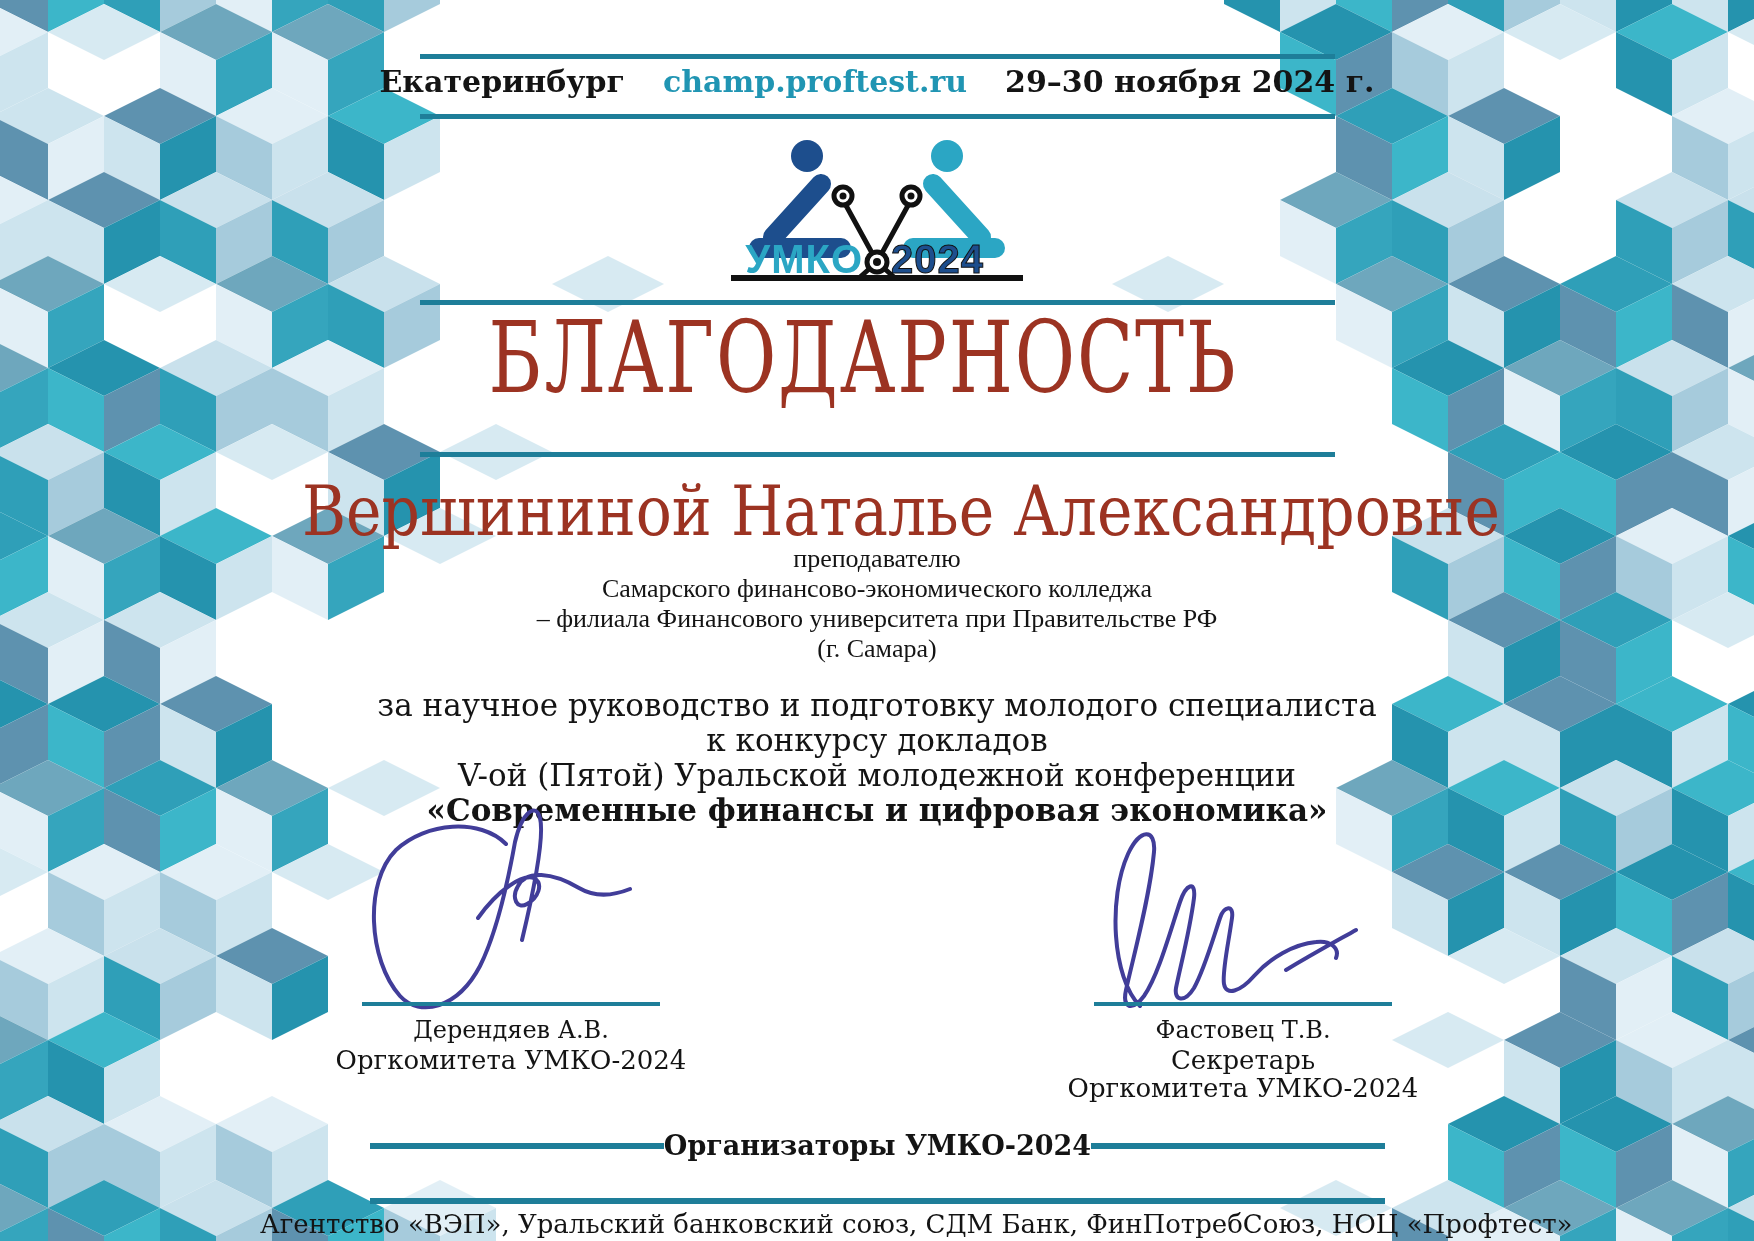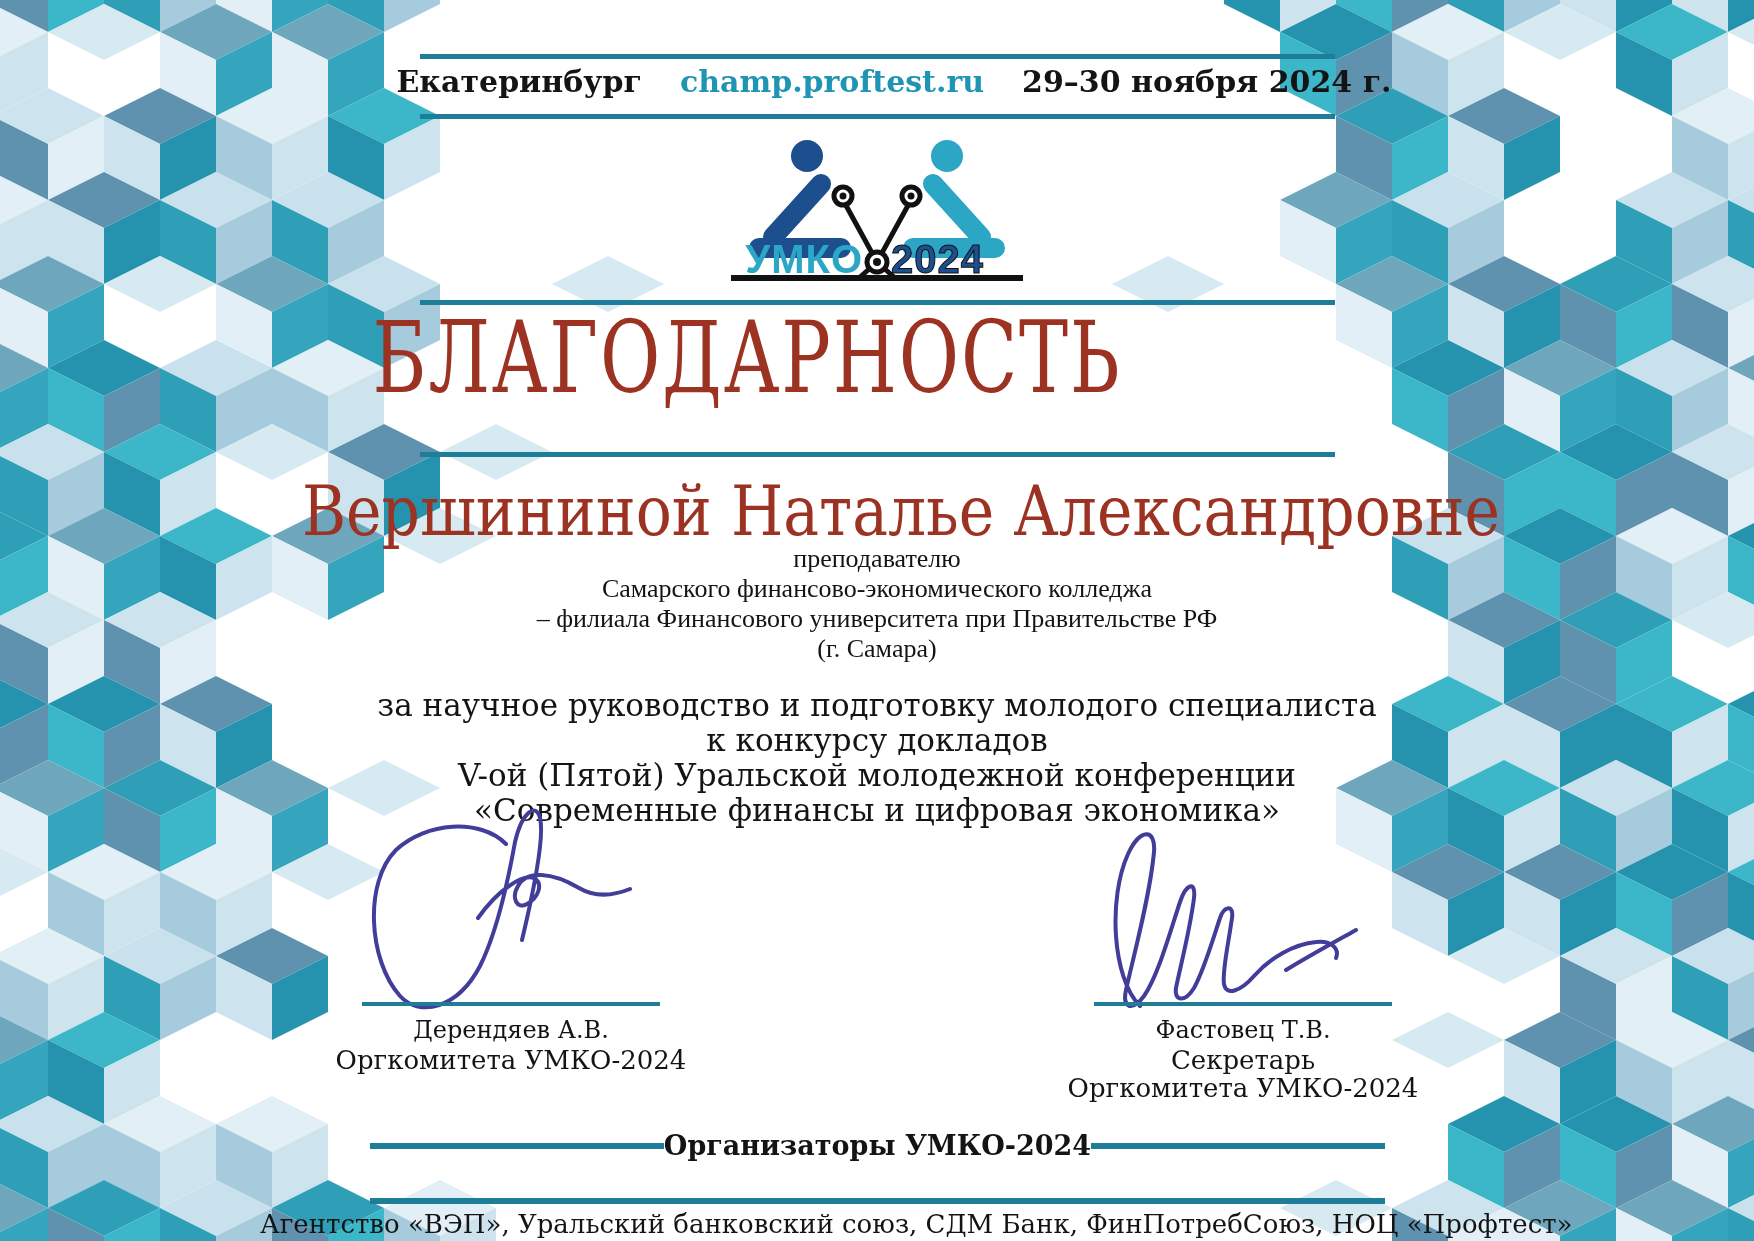--- a/index.html
+++ b/index.html
@@ -4,37 +4,37 @@
 <style>
   :root{
     --accent:#1e7e99; --red:#9c3322; --link:#2095b3; --text:#141414;
     --blue:#1d4e8d; --teal:#2ba6c4; --ink:#413d99; --logo-black:#111111;
   }
   html,body{margin:0;padding:0;}
   body{background:#ffffff;font-family:"DejaVu Serif","Liberation Serif",serif;color:var(--text);}
   .page{position:relative;width:1754px;height:1241px;overflow:hidden;background:#ffffff;}
   #cubes{position:absolute;left:0;top:0;width:1754px;height:1241px;}
   .rule{position:absolute;height:5px;background:var(--accent);}
-  .header-text{position:absolute;top:64px;left:394px;width:1000px;display:flex;justify-content:center;align-items:baseline;gap:38px;font-weight:bold;font-size:30px;white-space:nowrap;}
+  .header-text{position:absolute;top:64px;left:377px;width:1000px;display:flex;justify-content:center;align-items:baseline;gap:38px;font-weight:bold;font-size:30px;white-space:nowrap;}
   .header-text .site{color:var(--link);}
   #logo{position:absolute;left:707px;top:134px;width:340px;height:162px;}
   .logo-blue{fill:var(--blue);} .logo-teal{fill:var(--teal);}
   .logo-stroke-blue{stroke:var(--blue);stroke-width:20;stroke-linecap:round;fill:none;}
   .logo-stroke-teal{stroke:var(--teal);stroke-width:20;stroke-linecap:round;fill:none;}
   .logo-line{stroke:var(--logo-black);fill:none;}
   .logo-node{fill:#ffffff;stroke:var(--logo-black);stroke-width:5;}
   .logo-dot{fill:var(--logo-black);}
   .logo-word{font-family:"Liberation Sans","DejaVu Sans",sans-serif;font-weight:bold;font-size:40px;letter-spacing:1px;}
-  .title-wrap{position:absolute;top:308px;left:340px;width:1100px;text-align:left;}
+  .title-wrap{position:absolute;top:308px;left:313px;width:1100px;text-align:center;}
   .title-wrap span{display:inline-block;font-size:80px;line-height:80px;color:var(--red);letter-spacing:2px;transform:scale(0.92,1.25);transform-origin:center top;font-weight:normal;}
   .name-wrap{position:absolute;top:476px;left:302px;width:1150px;text-align:center;}
   .name-wrap span{display:inline-block;font-size:60px;line-height:60px;color:var(--red);transform:scale(1,1.15);transform-origin:center top;white-space:nowrap;}
   .details{position:absolute;top:544px;left:377px;width:1000px;text-align:center;font-size:26px;line-height:30px;font-family:Liberation Serif, serif;}
   .award{position:absolute;top:688px;left:302px;width:1150px;text-align:center;font-size:31px;line-height:35px;}
-  .award .b{font-weight:normal;}
+  .award .b{font-weight:bold;}
   #signatures-svg{position:absolute;left:0;top:0;width:1754px;height:1241px;pointer-events:none;}
   .sig{stroke:var(--ink);stroke-width:4;fill:none;stroke-linecap:round;stroke-linejoin:round;}
   #sig-line-left{left:362px;top:1002px;width:298px;height:4px;}
   #sig-line-right{left:1094px;top:1002px;width:298px;height:4px;}
   .sig-block{position:absolute;top:1014px;width:400px;text-align:center;}
   #sig-block-left{left:311px;} #sig-block-right{left:1043px;}
   .sig-name{font-weight:normal;font-size:24px;line-height:32px;}
   .sig-role{font-size:26px;line-height:28px;}
   .sig-org{font-size:26px;line-height:28px;}
   .footer-divider{position:absolute;top:1130px;left:370px;width:1015px;display:flex;align-items:center;}

